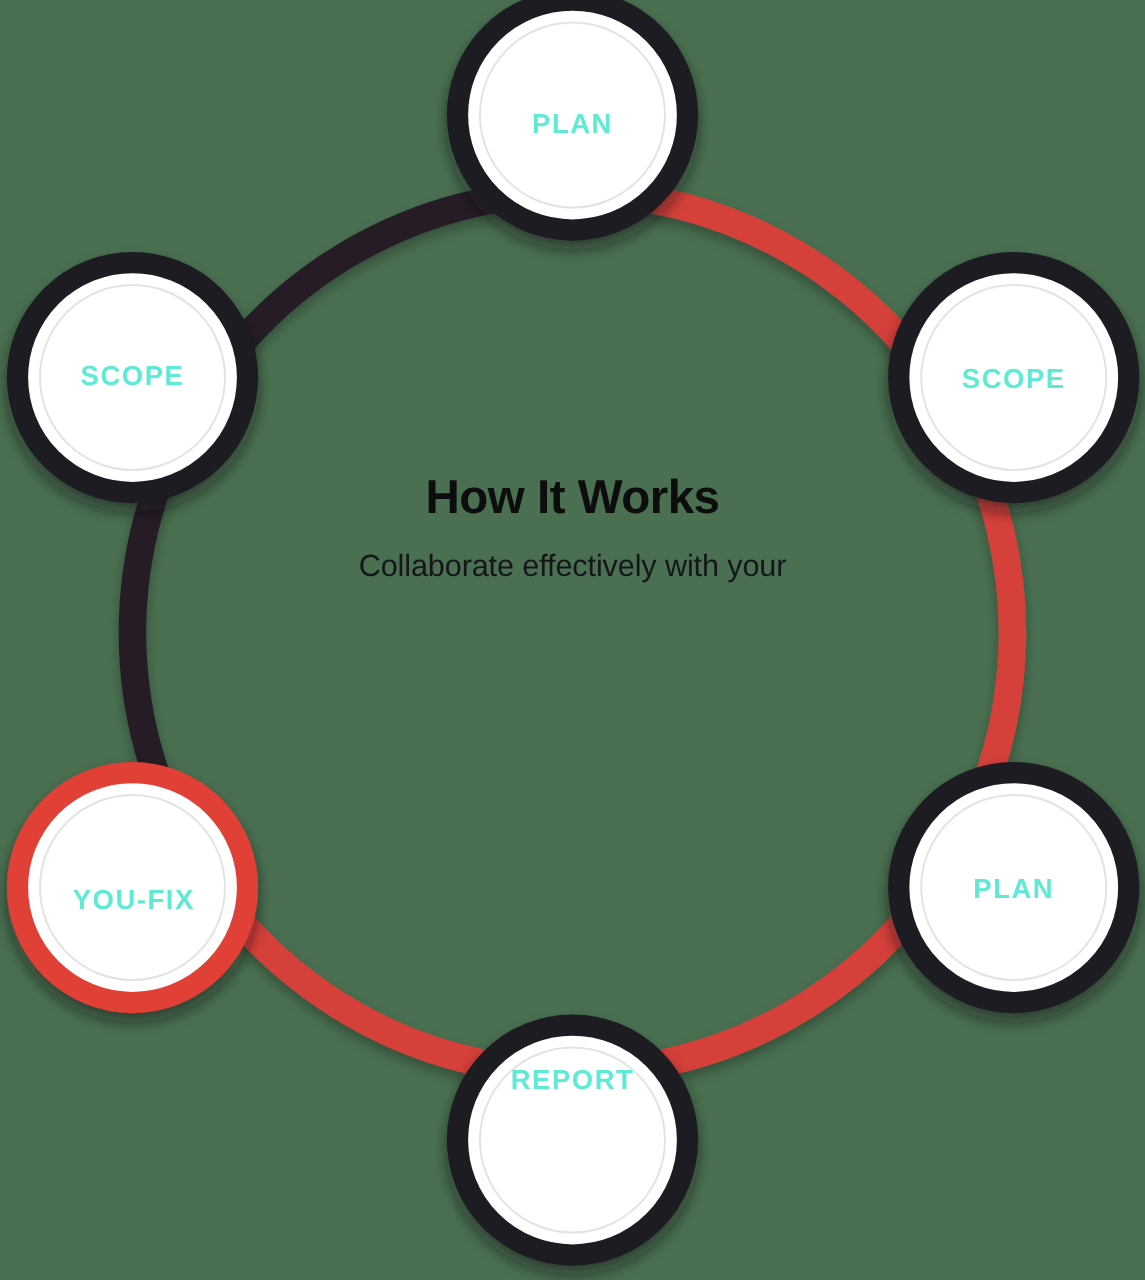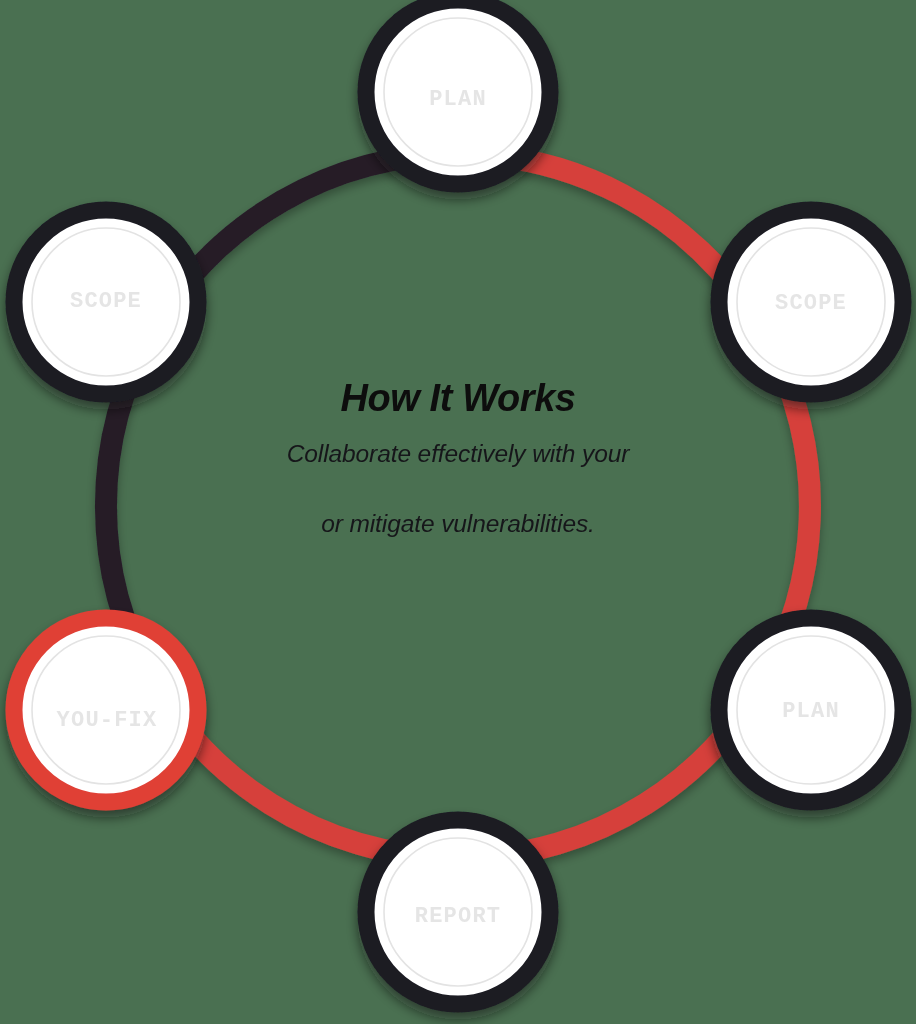--- a/index.html
+++ b/index.html
@@ -26,21 +26,20 @@
     height: 1024px;
     display: block;
   }
   .center-block {
     position: absolute;
     left: 178px;
     top: 378px;
     width: 560px;
     text-align: center;
     pointer-events: none;
-    font-style: italic;
   }
   .center-title {
     font-family: "Liberation Sans", sans-serif;
     font-size: 38px;
     font-weight: bold;
     color: #0d0d0d;
     letter-spacing: -0.4px;
     margin: 0 0 16px 0;
     line-height: 1.1;
   }
@@ -48,23 +47,23 @@
     font-family: "Liberation Sans", sans-serif;
     font-size: 24.5px;
     font-weight: normal;
     color: #16161a;
     line-height: 1.43;
     margin: 0;
     letter-spacing: -0.1px;
   }
   .node-label {
     position: absolute;
-    font-family: Liberation Mono, monospace;
+    font-family: Liberation Sans, sans-serif;
     font-weight: bold;
-    color: #e5e5e5;
+    color: #5eead4;
     letter-spacing: 1.2px;
     text-align: center;
     white-space: nowrap;
     transform: translate(-50%, -50%);
     pointer-events: none;
     font-size: 22px;
   }
   .node-hit {
     position: absolute;
     border-radius: 50%;
@@ -134,33 +133,32 @@
       <g filter="url(#nodeShadow)">
         <circle cx="106" cy="302" r="92" fill="#ffffff" stroke="#1b1b23" stroke-width="17"></circle>
       </g>
       <circle cx="106" cy="302" r="74" fill="none" stroke="#e3e3e3" stroke-width="1.6"></circle>
     </g>
   </svg>
 
   <div class="node-label" style="left:458px; top:99px;">PLAN</div>
   <div class="node-label" style="left:811px; top:303px;">SCOPE</div>
   <div class="node-label" style="left:811px; top:711px;">PLAN</div>
-  <div class="node-label" style="left:458px; top:916px;text-align:center;">REPORT</div>
+  <div class="node-label" style="left:458px; top:864px;text-align:center;">REPORT</div>
   <div class="node-label" style="left:107px; top:710px;margin-top:10px;">YOU-FIX</div>
   <div class="node-label" style="left:106px; top:301px;">SCOPE</div>
 
   <div class="node-hit" style="left:458px; top:92px; width:202px; height:202px;"></div>
   <div class="node-hit" style="left:811px; top:302px; width:202px; height:202px;"></div>
   <div class="node-hit" style="left:811px; top:710px; width:202px; height:202px;"></div>
   <div class="node-hit" style="left:458px; top:912px; width:202px; height:202px;"></div>
   <div class="node-hit" style="left:106px; top:710px; width:202px; height:202px;"></div>
   <div class="node-hit" style="left:106px; top:302px; width:202px; height:202px;"></div>
 
   <div class="center-block">
     <h2 class="center-title">How It Works</h2>
     <p class="center-sub">
       <span>Collaborate effectively with your</span><br>
       <br>
-      <span>or mitigate vulnerabilities.</span>
     </p>
   </div>
 
 </div>
 
 </body></html>

